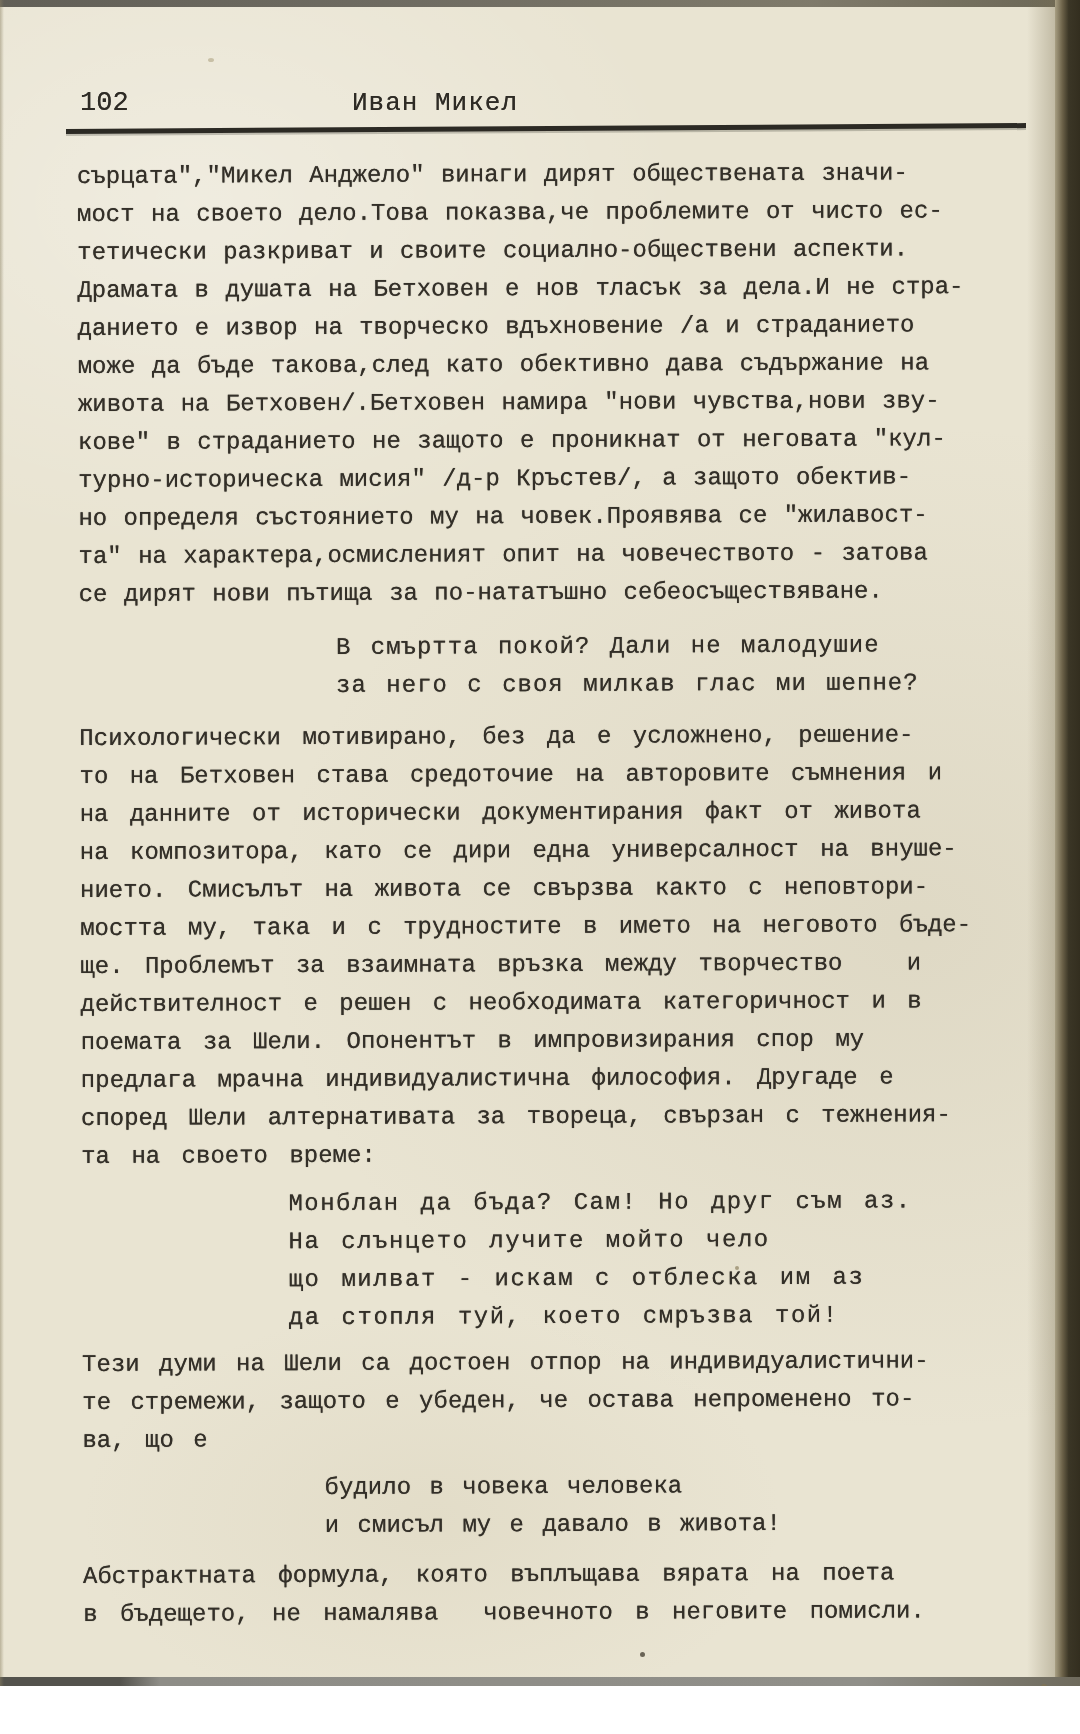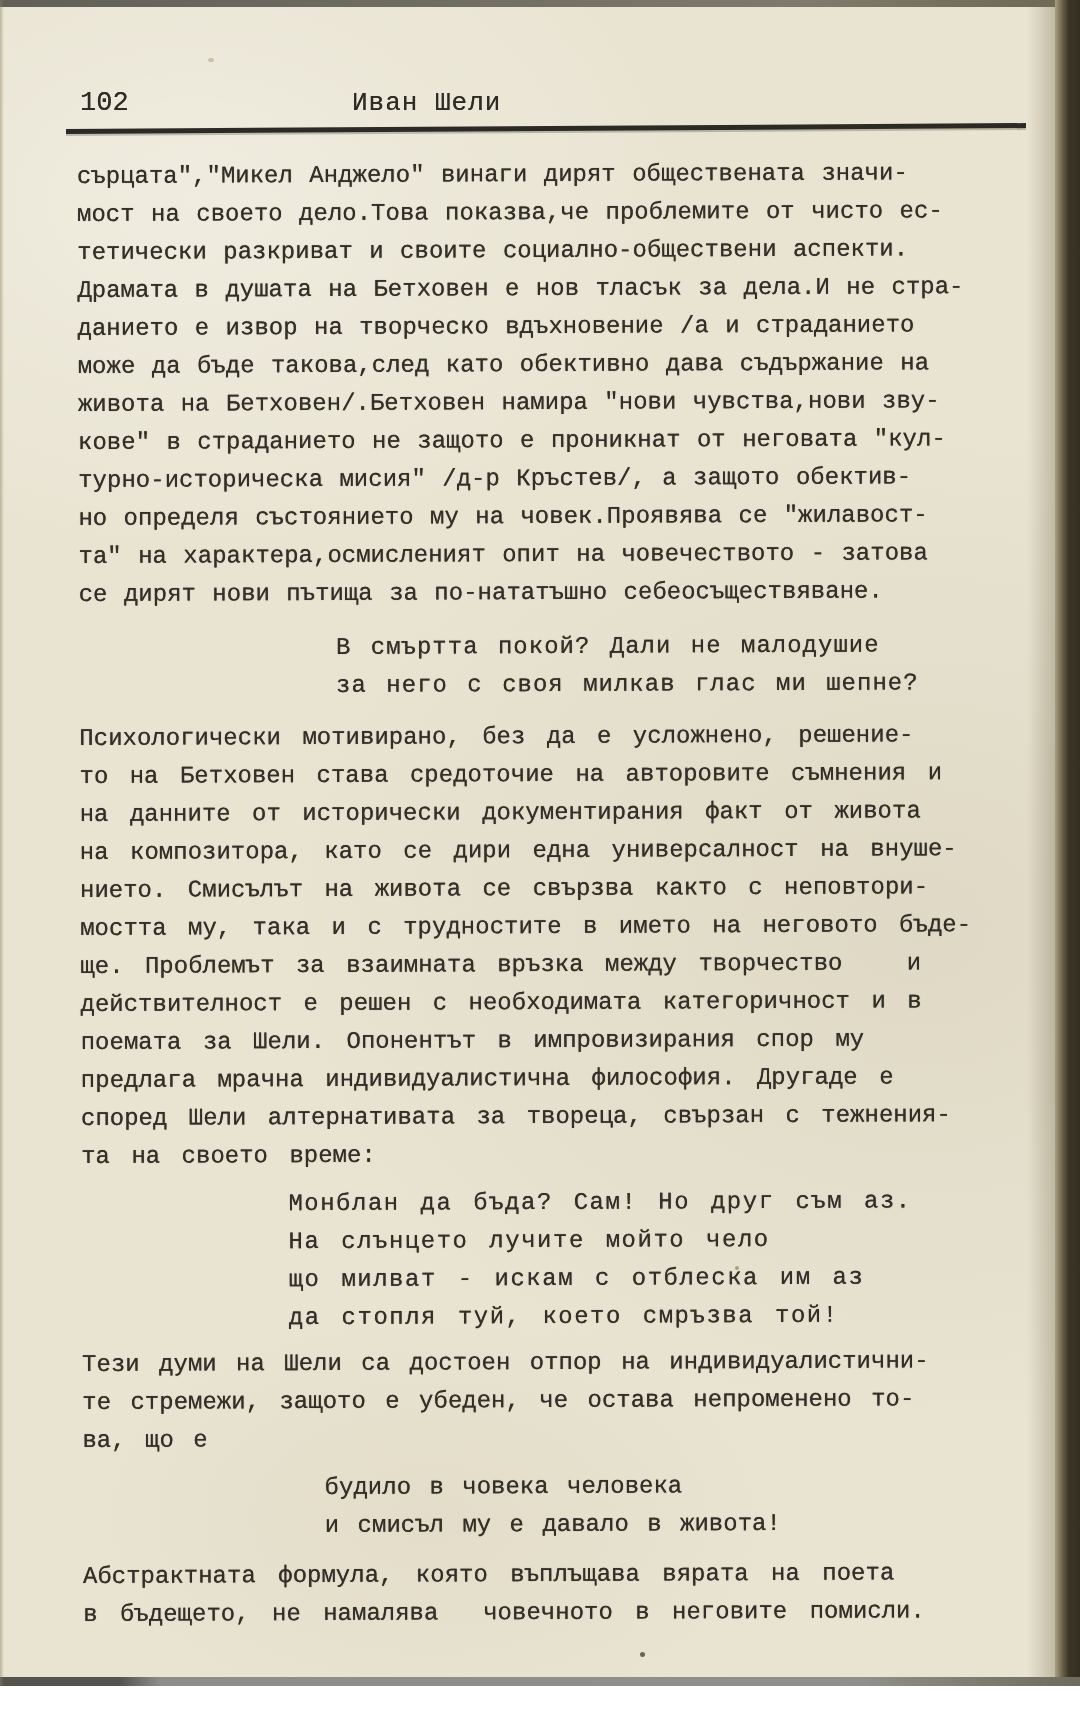--- a/index.html
+++ b/index.html
@@ -88,21 +88,21 @@
 
 <div class="page">
 
   <div class="edge-top"></div>
   <div class="edge-right-shadow"></div>
   <div class="edge-right"></div>
   <div class="edge-bottom"></div>
   <div class="edge-left"></div>
 
   <div class="header-num">102</div>
-  <div class="header-author">Иван Шели</div>
+  <div class="header-author">Иван Микел</div>
   <div class="header-rule"></div>
 
   <div class="content">
 
     <div class="block b0">
       <div class="line">сърцата","Микел Анджело" винаги дирят обществената значи-</div>
       <div class="line">мост на своето дело.Това показва,че проблемите от чисто ес-</div>
       <div class="line">тетически разкриват и своите социално-обществени аспекти.</div>
       <div class="line">Драмата в душата на Бетховен е нов тласък за дела.И не стра-</div>
       <div class="line">данието е извор на творческо вдъхновение /а и страданието</div>

